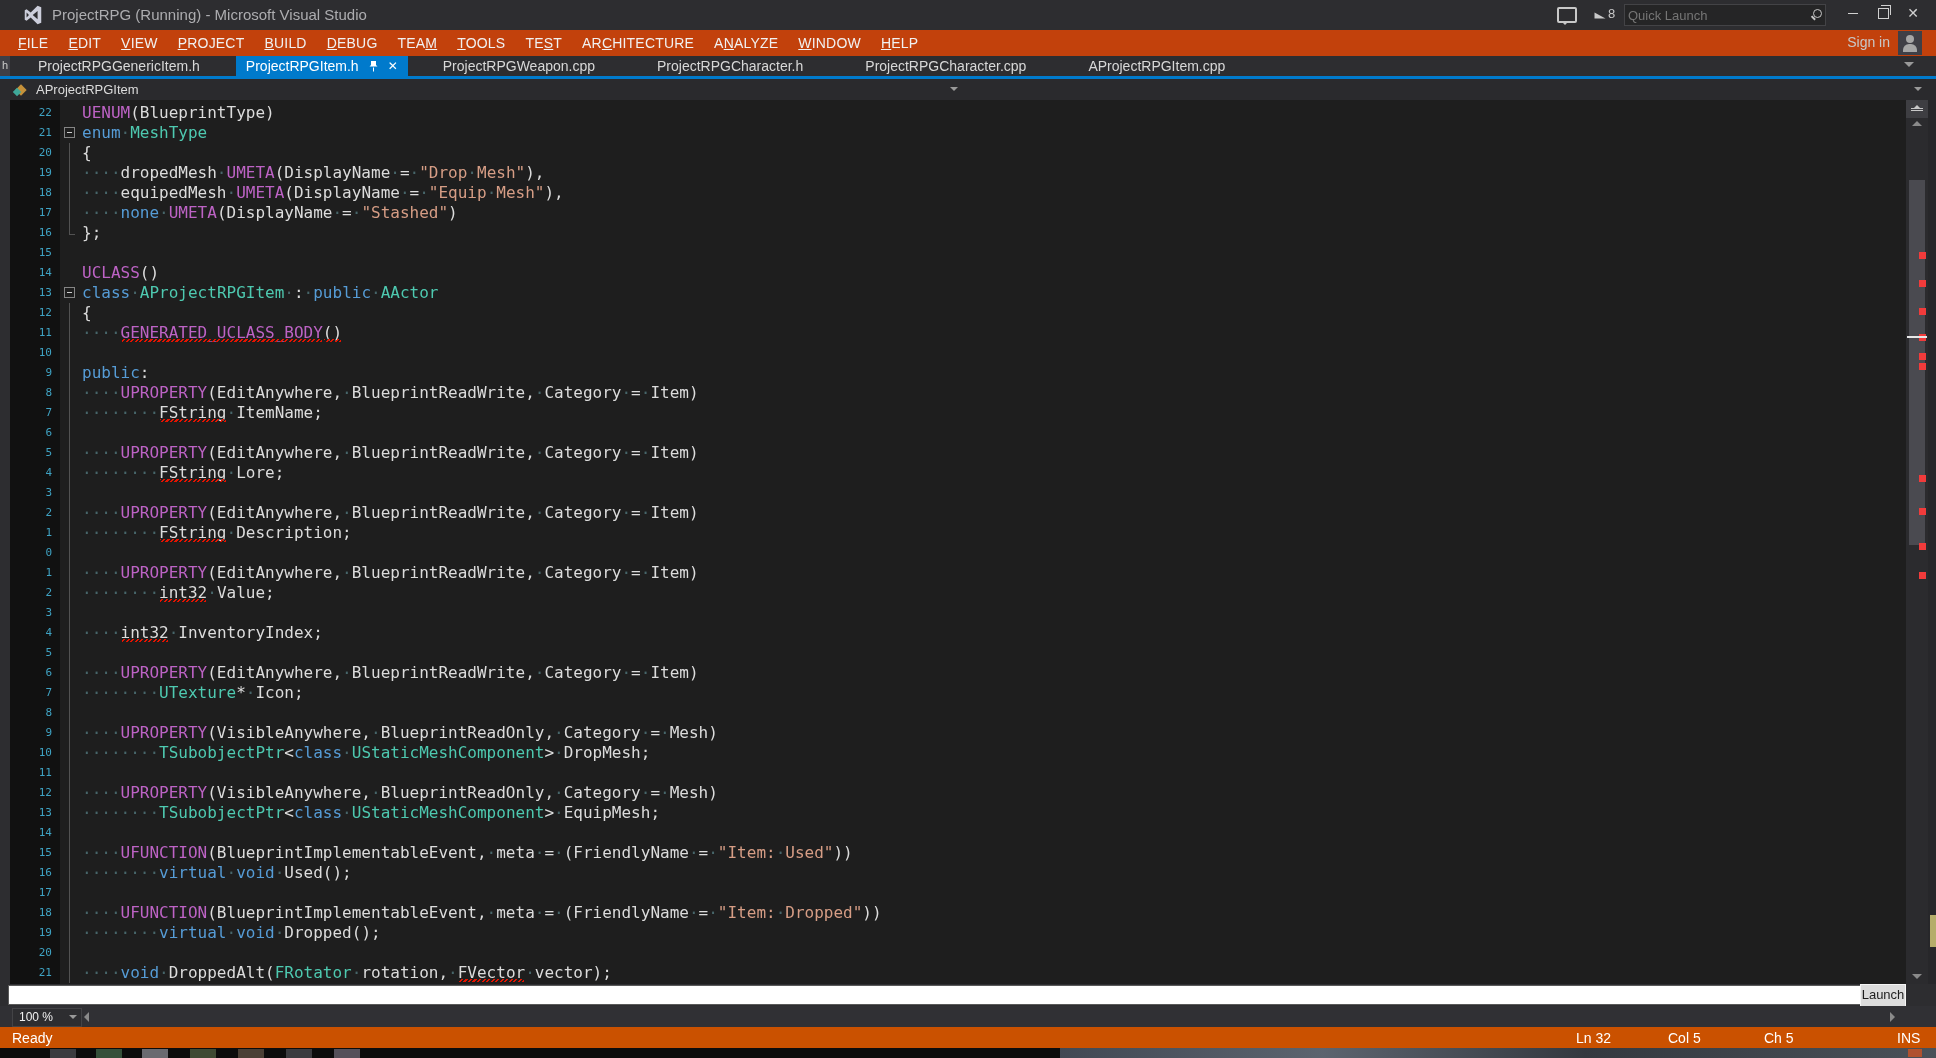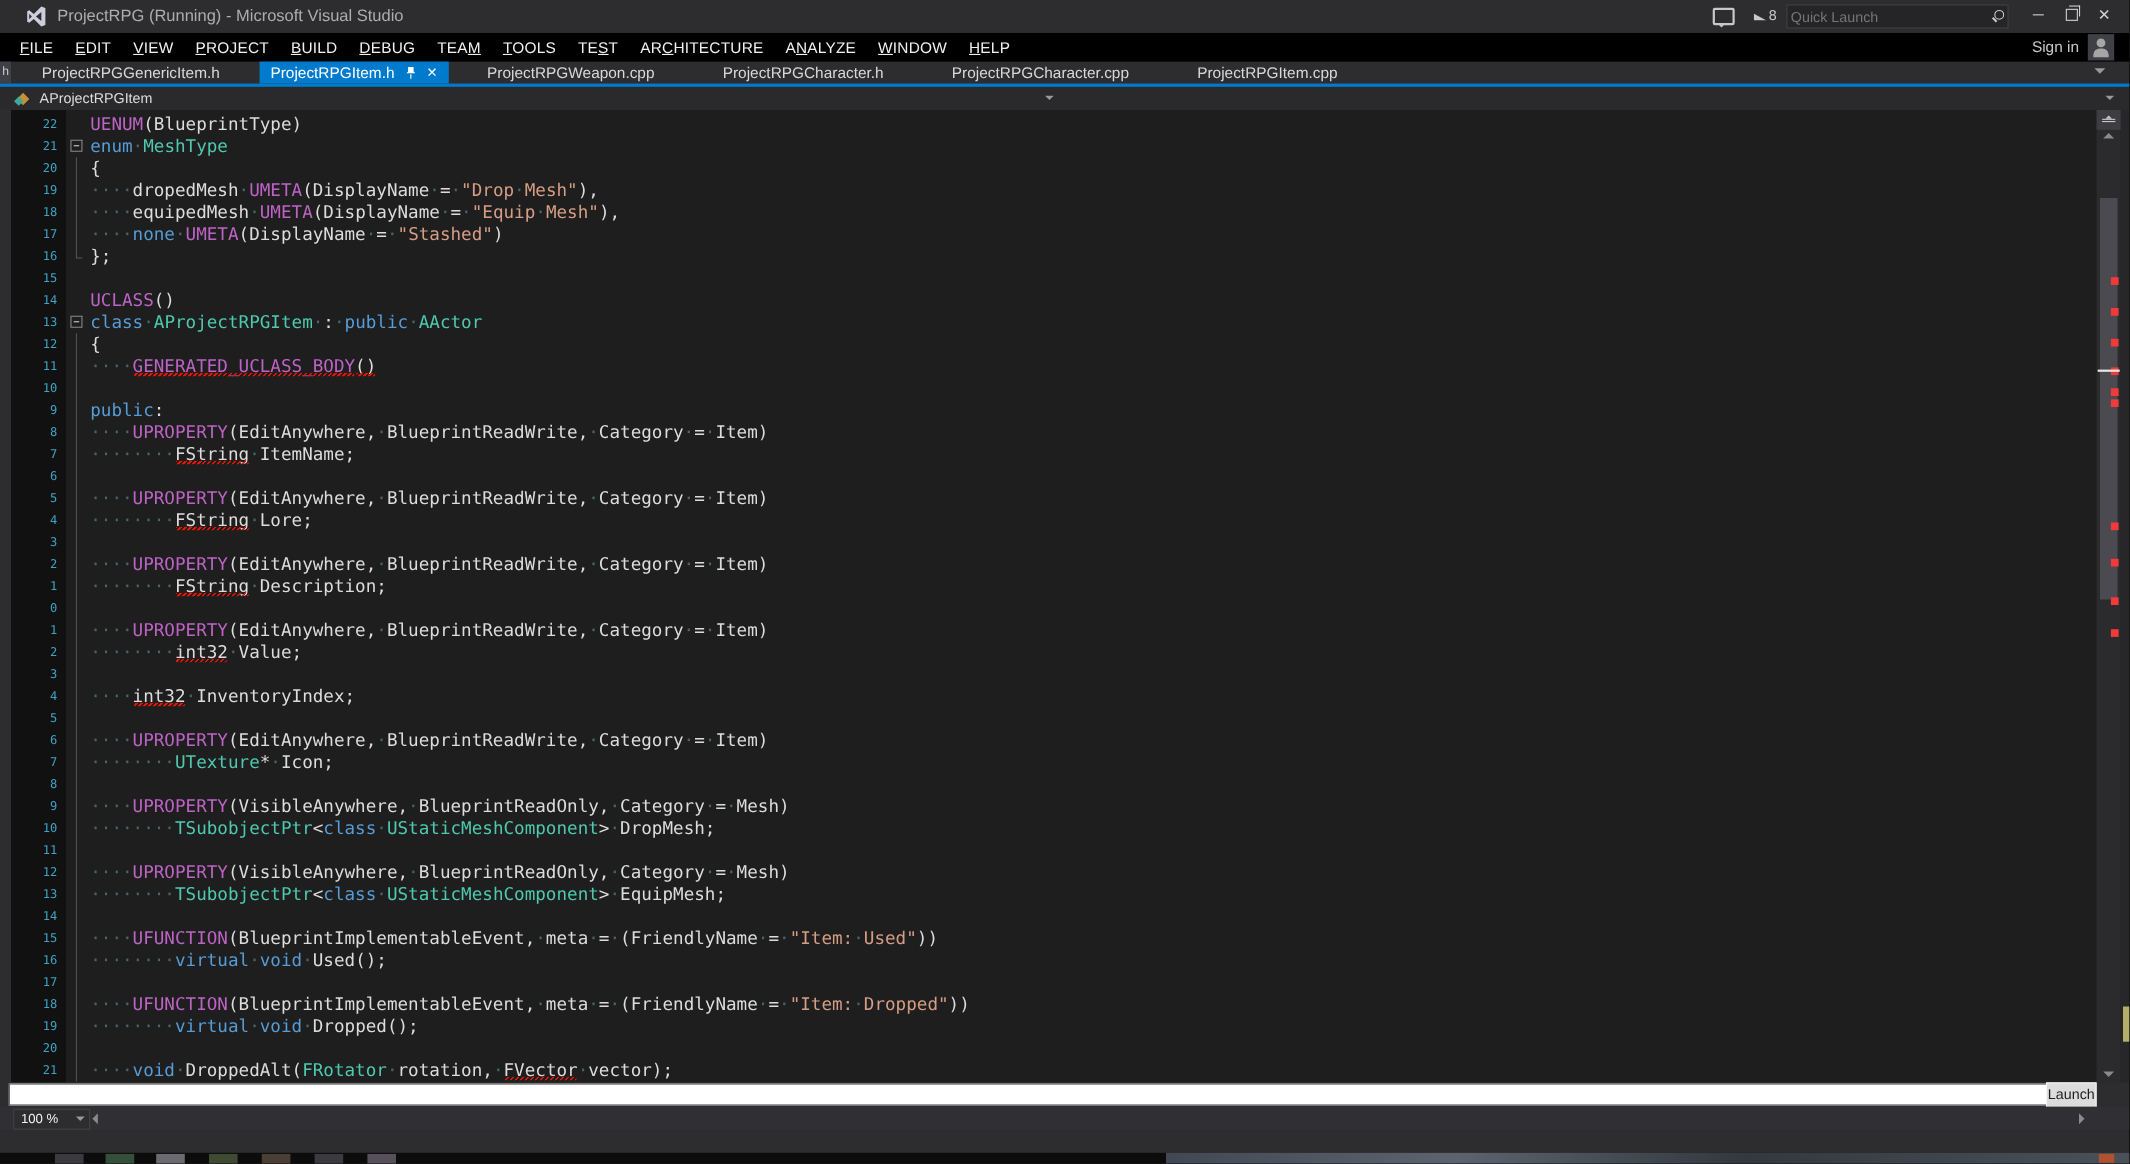--- a/index.html
+++ b/index.html
@@ -21,21 +21,21 @@
   .mag::after{content:'';position:absolute;left:1px;top:9px;width:5px;height:1.5px;background:#c8c8c8;transform:rotate(45deg);}
   .winbtn{position:absolute;top:0;width:30px;height:26px;text-align:center;line-height:26px;color:#d0d0d0;font-size:13px;}
   .winbtn.min{left:1838px;}
   .winbtn.min::after{content:'';display:inline-block;width:10px;height:1px;background:#d0d0d0;vertical-align:middle;}
   .winbtn.res{left:1868px;}
   .resglyph{display:inline-block;position:relative;width:9px;height:9px;border:1px solid #d0d0d0;vertical-align:middle;}
   .resglyph::before{content:'';position:absolute;left:2px;top:-4px;width:9px;height:9px;border-top:1px solid #d0d0d0;border-right:1px solid #d0d0d0;}
   .winbtn.close{left:1898px;font-size:14px;}
 
   
-  .menubar{position:absolute;left:0;top:30px;right:0;height:26px;background:#000000;}
+  .menubar{position:absolute;left:0;top:30px;right:0;height:26px;background:#c2410c;}
   #menu{list-style:none;margin:0;padding:0 0 0 8px;display:flex;align-items:center;height:26px;}
   #menu li{padding:4px 10px;font-size:14px;color:#f1f1f1;letter-spacing:.2px;cursor:default;}
   #menu li u{text-decoration:underline;}
   .signin{position:absolute;right:46px;top:4px;font-size:14px;color:#c8c8c8;}
   .avatar{position:absolute;right:14px;top:1px;width:24px;height:24px;background:#3f3f46;}
   .avatar::before{content:'';position:absolute;left:8px;top:4px;width:8px;height:8px;border-radius:50%;background:#a6a6a6;}
   .avatar::after{content:'';position:absolute;left:5px;top:13px;width:14px;height:8px;border-radius:6px 6px 0 0;background:#a6a6a6;}
 
   
   .tabrow{position:absolute;left:0;top:56px;right:0;height:20px;}
@@ -176,21 +176,21 @@
         <div class="tab">
           <span>ProjectRPGWeapon.cpp</span>
         </div>
         <div class="tab">
           <span>ProjectRPGCharacter.h</span>
         </div>
         <div class="tab">
           <span>ProjectRPGCharacter.cpp</span>
         </div>
         <div class="tab">
-          <span>ProjectRPGItem.cpp</span>
+          <span>AProjectRPGItem.cpp</span>
         </div>
       </div>
     <span class="tabovf"></span>
   </div>
   <div class="blueline"></div>
 
   <div class="navbar">
     <div class="combo1">
       <span class="clsicon"></span>
       <span class="navlabel">AProjectRPGItem</span>
@@ -456,20 +456,27 @@
 
   <div class="hscroll">
     <span class="zoombox">
       <span>100 %</span>
       <span class="zoomcaret"></span>
     </span>
     <span class="harrow h-left"></span>
     <span class="harrow h-right"></span>
   </div>
 
+  <div class="statusbar">
+    <span class="sb-item" style="left:12px">Ready</span>
+    <span class="sb-item" style="left:1576px">Ln 32</span>
+    <span class="sb-item" style="left:1668px">Col 5</span>
+    <span class="sb-item" style="left:1764px">Ch 5</span>
+    <span class="sb-item" style="left:1897px">INS</span>
+  </div>
 
   <div class="taskbar">
     <span class="tbi" style="left:50px;background:#3b3b3f"></span>
     <span class="tbi" style="left:96px;background:#35503a"></span>
     <span class="tbi" style="left:142px;background:#6a6a70"></span>
     <span class="tbi" style="left:190px;background:#3f4a33"></span>
     <span class="tbi" style="left:238px;background:#4a3f35"></span>
     <span class="tbi" style="left:286px;background:#3b3b3f"></span>
     <span class="tbi" style="left:334px;background:#55505a"></span>
     <span class="wallpaper"></span>

